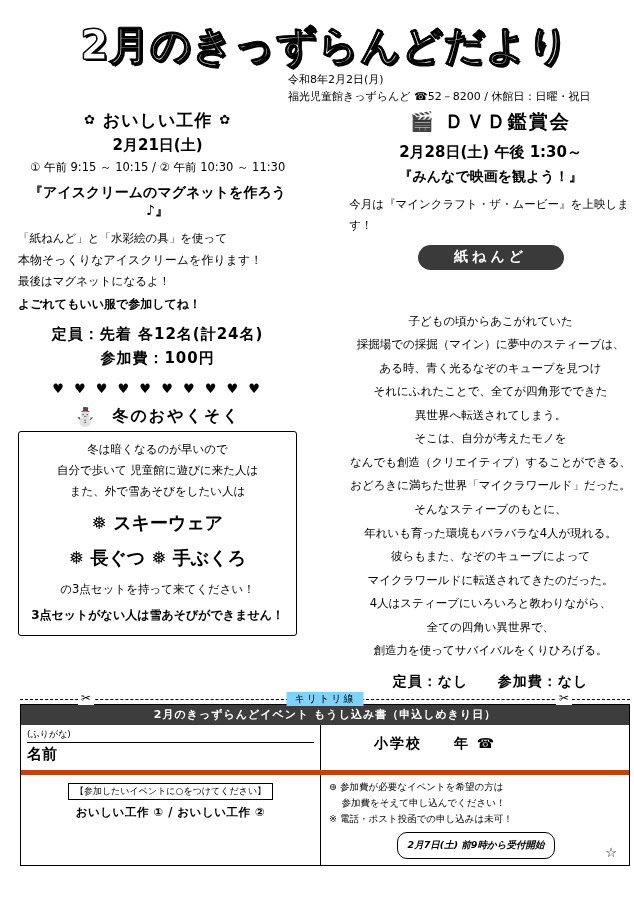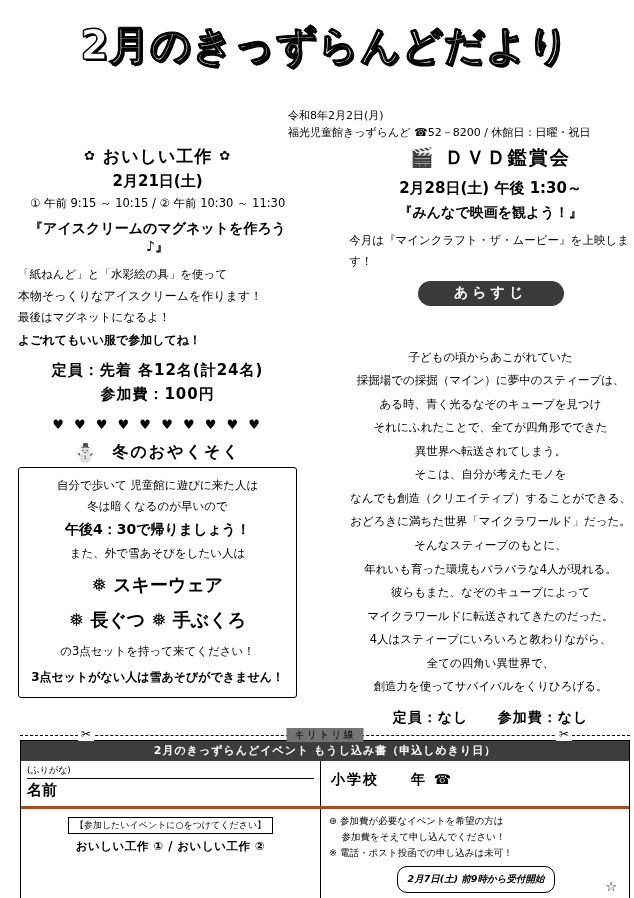--- a/index.html
+++ b/index.html
@@ -44,21 +44,20 @@
   .info-row {
     display: flex;
     justify-content: flex-end;
     padding: 4px 14px 0 0;
     font-size: 11px;
     line-height: 1.5;
   }
   .info-block {
     text-align: left;
     width: 340px;
-    margin-top: 36px;
   }
   .info-line {
     white-space: nowrap;
   }
 
   
   .columns {
     display: flex;
     padding: 2px 10px 0 10px;
     box-sizing: border-box;
@@ -217,21 +216,21 @@
     position: relative;
     margin: 8px 12px 4px 12px;
     border-top: 1px dashed #000;
     height: 0;
   }
   .cutline-label {
     position: absolute;
     top: -8px;
     left: 50%;
     transform: translateX(-50%);
-    background: #737373;
+    background: #7dd3fc;
     padding: 0 8px;
     font-size: 10px;
     letter-spacing: 2px;
   }
   .scissors-left {
     position: absolute;
     top: -9px;
     left: 58px;
     background: #fff;
     padding: 0 3px;
@@ -256,21 +255,22 @@
     background: #3d3d3d;
     color: #fff;
     text-align: center;
     font-size: 11px;
     font-weight: bold;
     letter-spacing: 1px;
     padding: 2px 0 3px 0;
   }
   .form-row {
     display: flex;
-    border-bottom: 3px solid #c2410c;
+    border-bottom: 5px solid #c2410c;
+    gap: 43px;
   }
   .form-name-cell {
     width: 300px;
     border-right: 1px solid #000;
     padding: 3px 6px 6px 6px;
     box-sizing: border-box;
   }
   .furigana {
     font-size: 9px;
     border-bottom: 1px solid #000;
@@ -382,44 +382,43 @@
       <div class="fee-line">参加費：100円</div>
 
       <div class="heart-divider">♥ ♥ ♥ ♥ ♥ ♥ ♥ ♥ ♥ ♥</div>
 
       <div class="winter-head">
         <span class="snow">⛄</span>
         <span>冬のおやくそく</span>
       </div>
 
       <div class="winter-box">
+        <div>冬は暗くなるのが早いので</div>
         <div>自分で歩いて 児童館に遊びに来た人は</div>
-        <div>冬は暗くなるのが早いので</div>
-        <div class="em">午後4：30で帰りましょう！</div>
         <div>また、外で雪あそびをしたい人は</div>
         <div class="item-list">❅ スキーウェア</div>
         <div class="item-list">❅ 長ぐつ  ❅ 手ぶくろ</div>
         <div>の3点セットを持って来てください！</div>
         <div class="warn">3点セットがない人は雪あそびができません！</div>
       </div>
     </div>
 
     <div class="col col-right">
 
       <div class="dvd-head">
         <span class="deco">🎬</span>
         <span>ＤＶＤ鑑賞会</span>
       </div>
 
       <div class="date-line">2月28日(土) 午後 1:30～</div>
 
       <div class="work-title">『みんなで映画を観よう！』</div>
       <div class="body-line small">今月は『マインクラフト・ザ・ムービー』を上映します！</div>
 
-      <div class="pill">あらすじ</div>
+      <div class="pill">紙ねんど</div>
 
       <div class="story">
         <div>子どもの頃からあこがれていた</div>
         <div>採掘場での採掘（マイン）に夢中のスティーブは、</div>
         <div>ある時、青く光るなぞのキューブを見つけ</div>
         <div>それにふれたことで、全てが四角形でできた</div>
         <div>異世界へ転送されてしまう。</div>
         <div>そこは、自分が考えたモノを</div>
         <div>なんでも創造（クリエイティブ）することができる、</div>
         <div>おどろきに満ちた世界「マイクラワールド」だった。</div>

